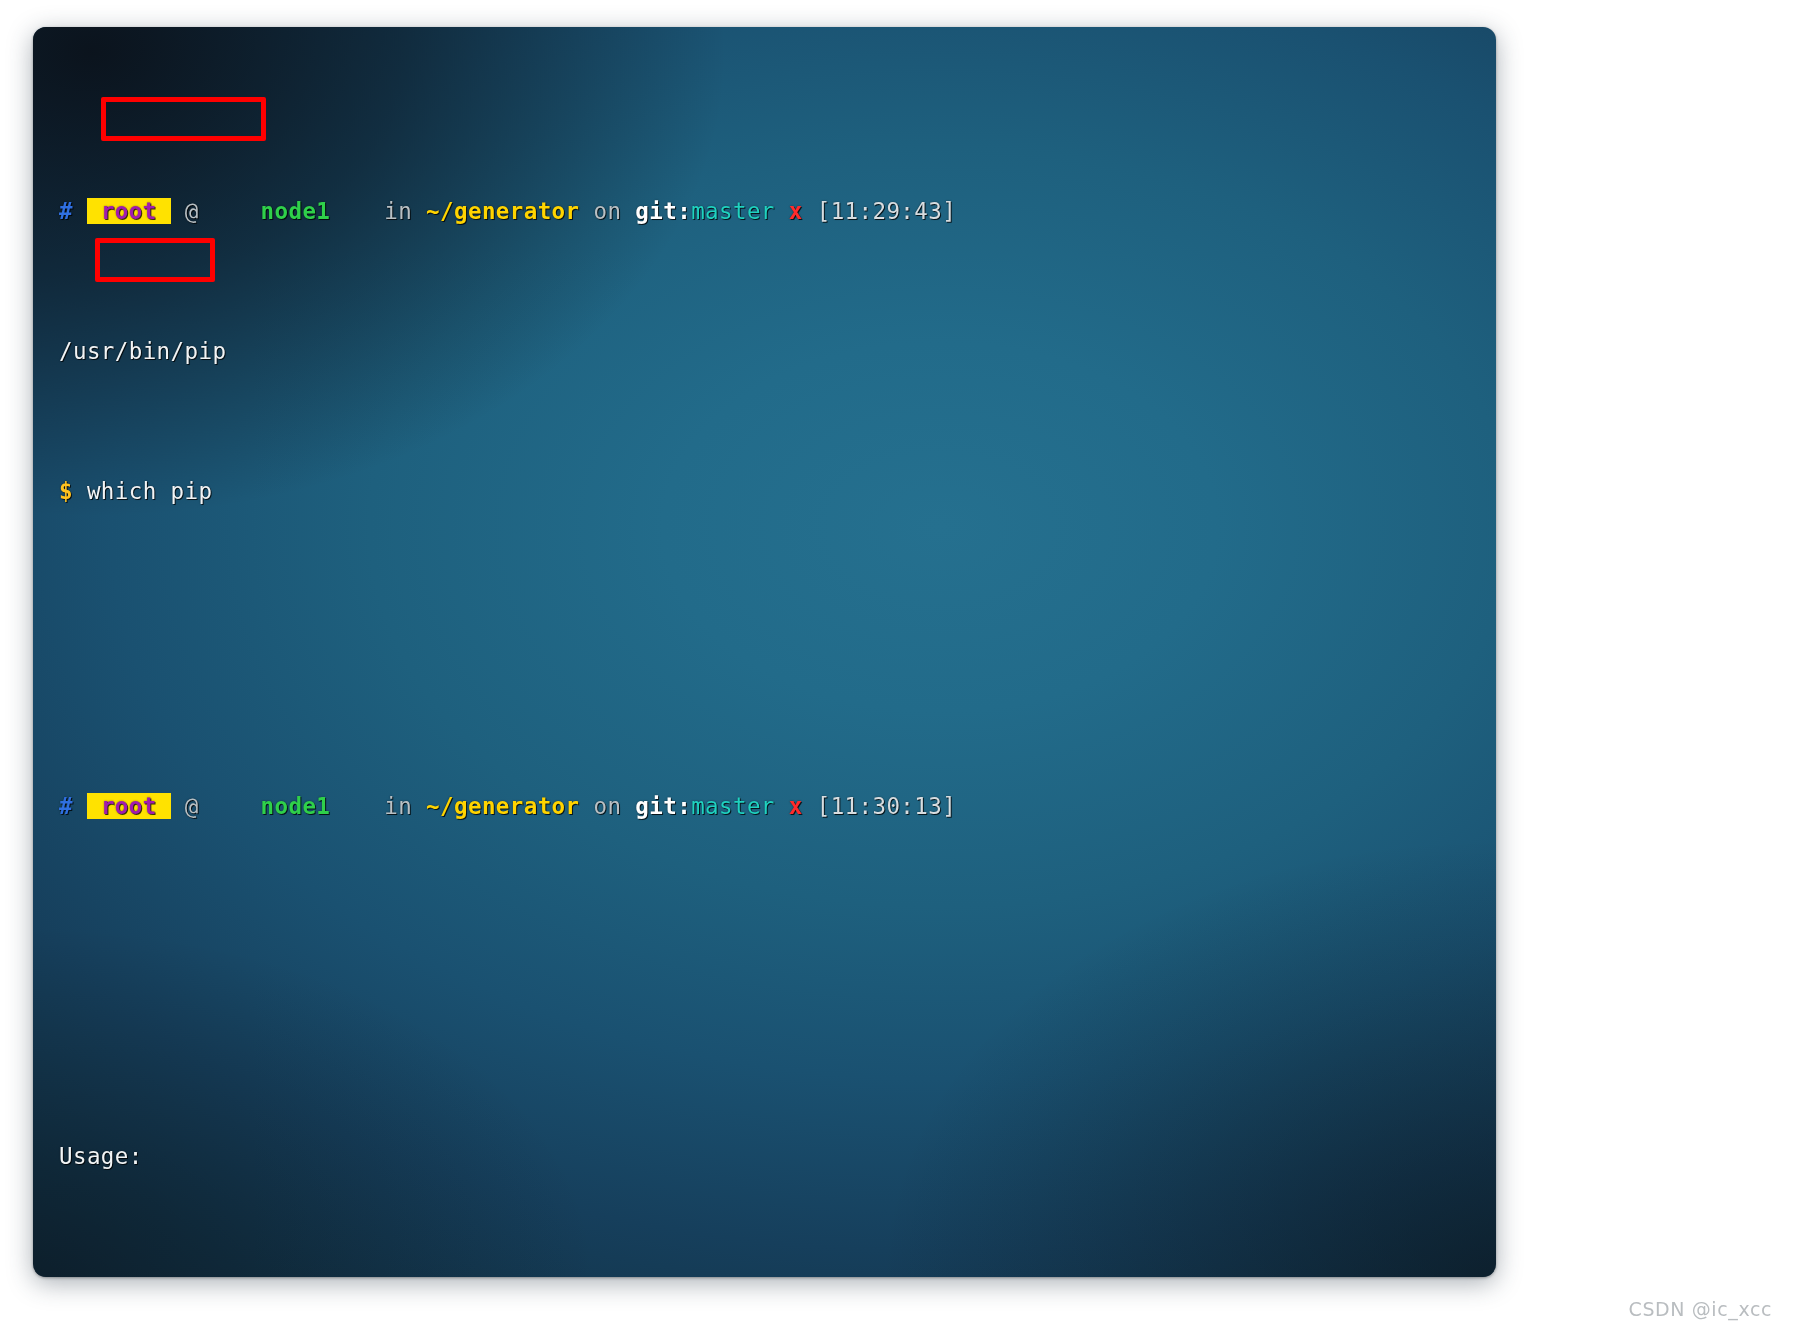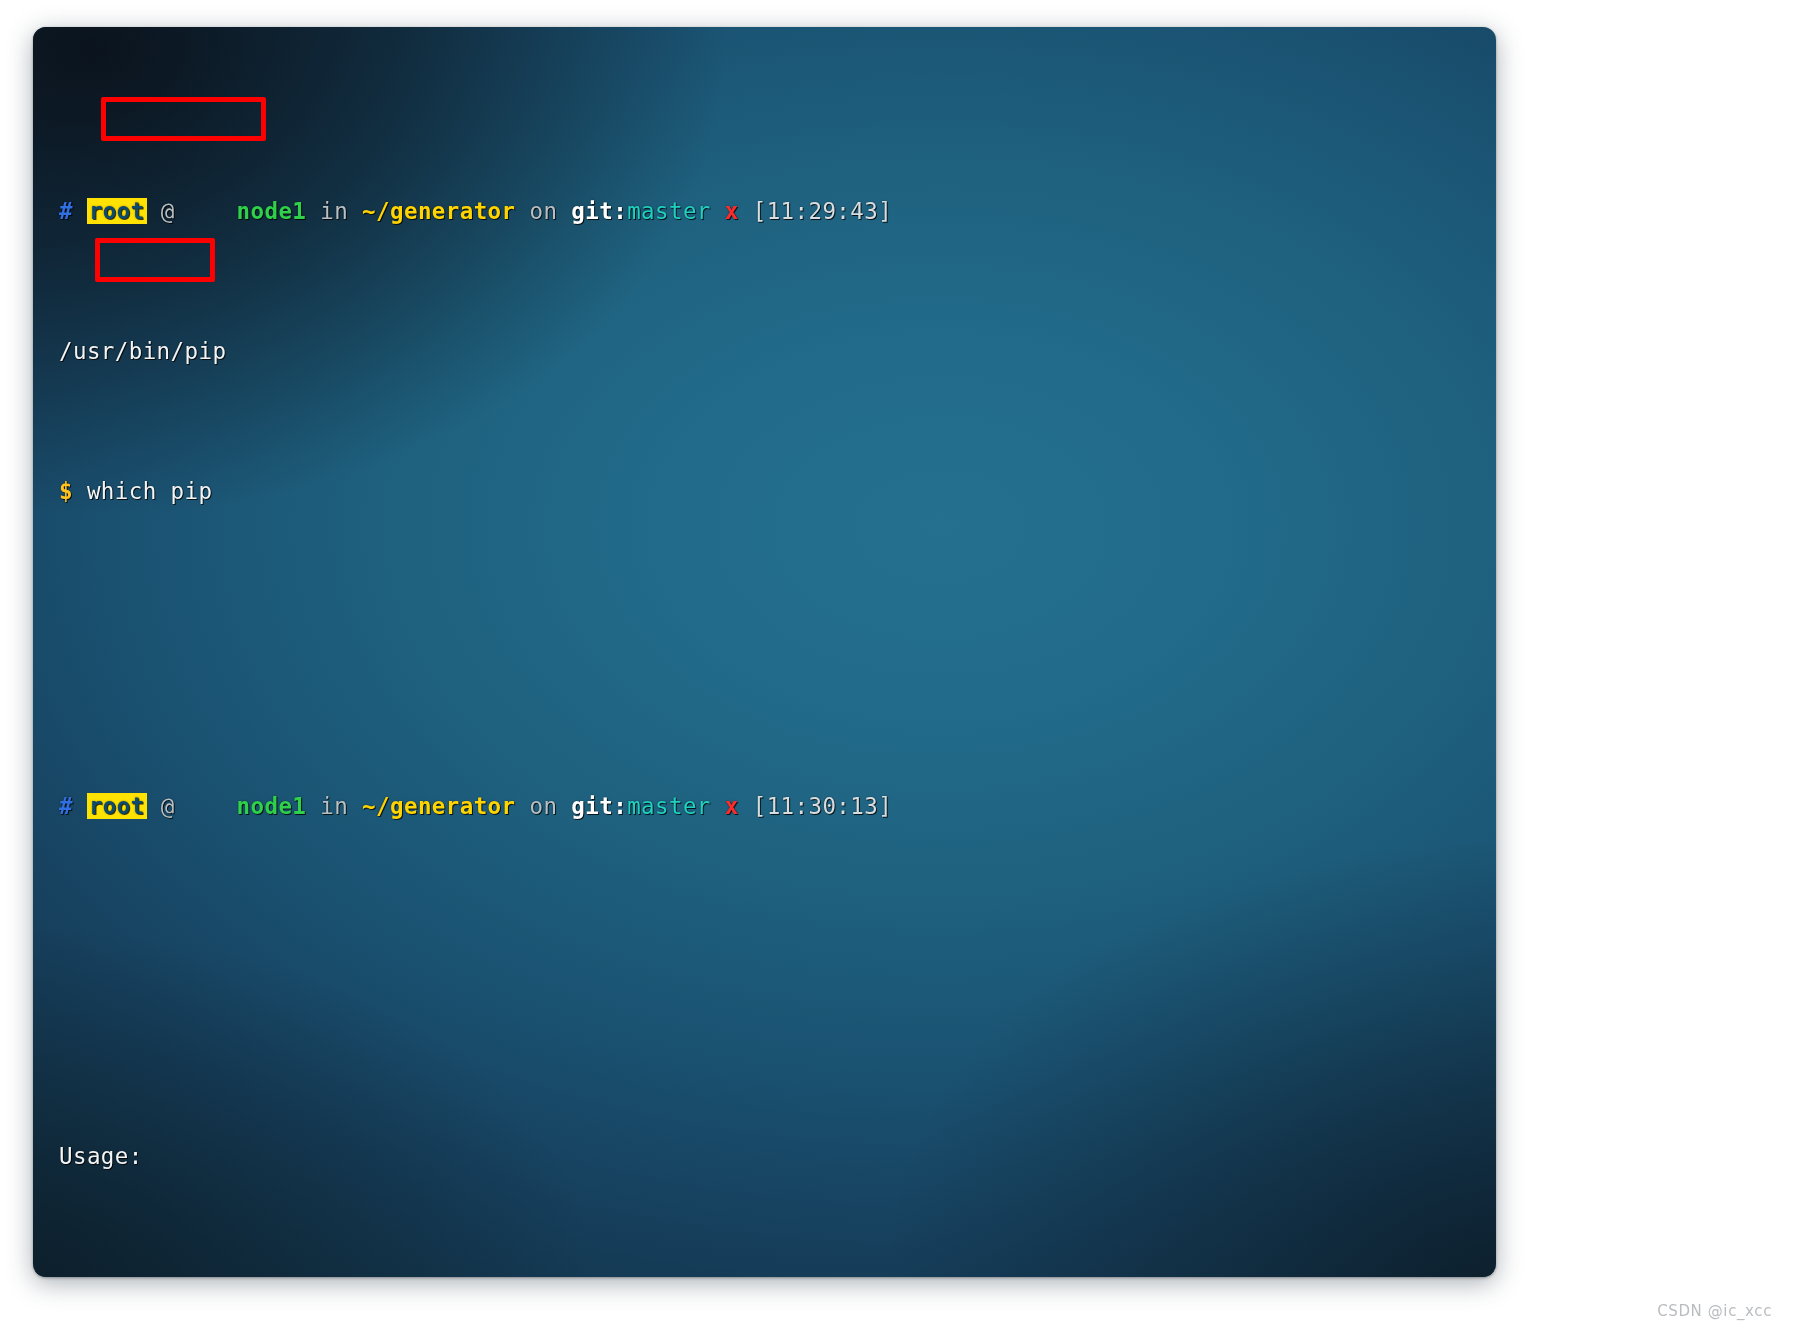--- a/index.html
+++ b/index.html
@@ -65,24 +65,24 @@
     letter-spacing: 0.4px;
     text-shadow: 1px 1px 0 rgba(0,0,0,0.75), 0 0 2px rgba(0,0,0,0.45);
     white-space: pre;
   }
 
   .line { height: 35px; }
   .line.blank { height: 35px; }
 
   
   .c-hash     { color: #2f6fe0; font-weight: bold; }
-  .c-rootbg   { background: #ffe200; color: #0c4a6e; font-weight: bold; padding: 0 2px; }
+  .c-rootbg   { background: #ffe200; color: #a21caf; font-weight: bold; padding: 0 14px; }
   .c-at       { color: #b9c0c4; }
   .c-host     { color: #2fd04a; font-weight: bold; margin-left: 48px; }
-  .c-in       { color: #b9c0c4; }
+  .c-in       { color: #b9c0c4; margin-left: 40px; }
   .c-path     { color: #ffd400; font-weight: bold; }
   .c-on       { color: #b9c0c4; }
   .c-git      { color: #ffffff; font-weight: bold; }
   .c-branch   { color: #1fd2c0; }
   .c-dirty    { color: #ff2b2b; font-weight: bold; }
   .c-time     { color: #d8dde0; }
   .c-dollar   { color: #ffc21f; font-weight: bold; }
   .c-out      { color: #f2f4f5; }
 
   
@@ -96,21 +96,21 @@
   }
   #annot-which-pip { left: 68px;  top: 70px;  width: 165px; height: 44px; }
   #annot-pip-v     { left: 62px;  top: 211px; width: 120px; height: 44px; }
 
   
   #watermark {
     position: absolute;
     right: 24px;
     bottom: 14px;
     font-family: "DejaVu Sans", "Liberation Sans", sans-serif;
-    font-size: 15px;
+    font-size: 19px;
     color: #b9bdc0;
     letter-spacing: 0.6px;
     z-index: 6;
   }
 </style>
 </head>
 <body>
 
 <div id="screen">
 

